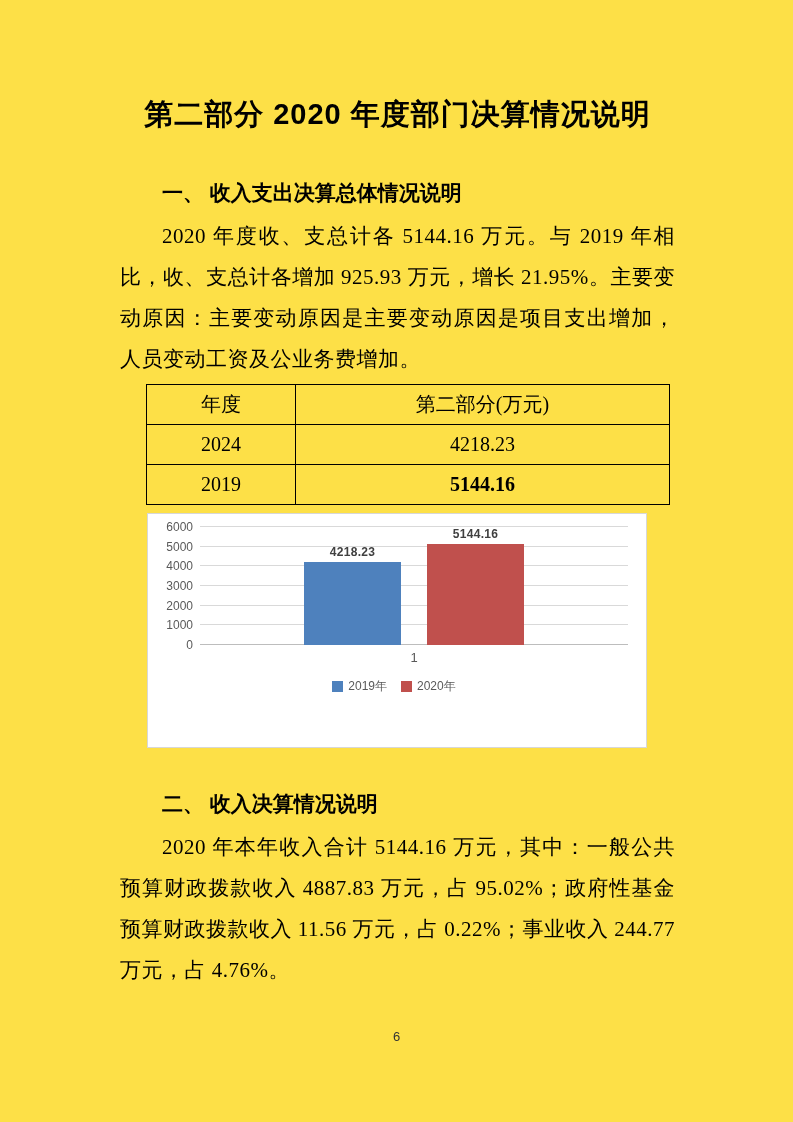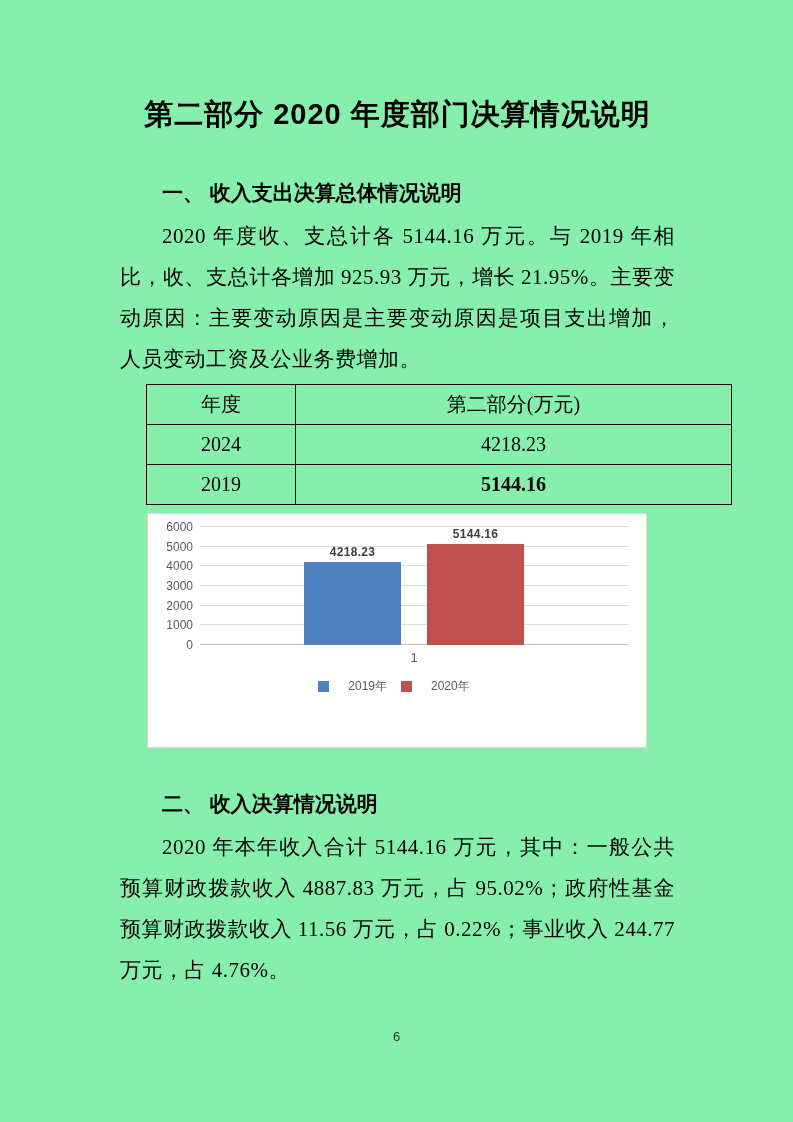--- a/index.html
+++ b/index.html
@@ -1,18 +1,18 @@
 <!DOCTYPE html>
 <html><head>
 <meta charset="utf-8">
 <style>
   * { margin:0; padding:0; box-sizing:border-box; }
   html,body { background:#ffffff; }
   .page {
-    width:793px; height:1122px; background:#86efac; position:relative;
+    width:793px; height:1122px; background:#fde047; position:relative;
     font-family:"Liberation Serif","DejaVu Serif",serif; color:#000;
     overflow:hidden; margin:0 auto;
   }
   .content { padding:0 118px 0 120px; }
 
   .doc-title {
     margin-top:94px; text-align:center;
     font-family:"Liberation Sans","DejaVu Sans",sans-serif;
     font-weight:700; font-size:29px; line-height:40px; letter-spacing:1px;
   }
@@ -24,21 +24,21 @@
   .sec-heading.first { margin-top:44px; }
   .sec-heading.second { margin-top:41px; }
 
   .para {
     margin-top:8px; font-size:21px; line-height:41px;
     text-align:justify; text-indent:2em; letter-spacing:0.5px;
     word-break:break-all;
   }
 
   table.income {
-    margin:4px 0 0 26px; width:586px; border-collapse:collapse;
+    margin:4px 0 0 26px; width:524px; border-collapse:collapse;
     font-size:20px;
   }
   table.income th, table.income td {
     border:1.5px solid #000; height:40px; text-align:center;
     font-weight:400; vertical-align:middle; padding:0;
   }
   table.income td.bold { font-weight:700; }
   table.income col.c-year { width:149px; }
 
   .chart-box {
@@ -68,21 +68,21 @@
   .bar-group { display:flex; flex-direction:column; align-items:center; justify-content:flex-end; }
   .bar-label { font-size:12px; font-weight:700; color:#404040; margin-bottom:3px; letter-spacing:0.3px; }
   .bar { width:97px; }
   .x-axis { display:flex; margin-top:5px; }
   .x-spacer { width:40px; flex:none; }
   .x-label { flex:1; text-align:center; font-size:13px; color:#595959; }
   .legend {
     display:flex; justify-content:center; align-items:center; gap:14px;
     margin-top:13px; font-size:12px; color:#595959;
   }
-  .legend-item { display:flex; align-items:center; gap:19px; }
+  .legend-item { display:flex; align-items:center; gap:5px; }
   .legend-swatch { width:11px; height:11px; display:inline-block; }
 
   .page-number {
     position:absolute; bottom:78px; left:0; right:0; text-align:center;
     font-size:13px; color:#333;
     font-family:"Liberation Sans","DejaVu Sans",sans-serif;
   }
 </style>
 </head>
 <body>

